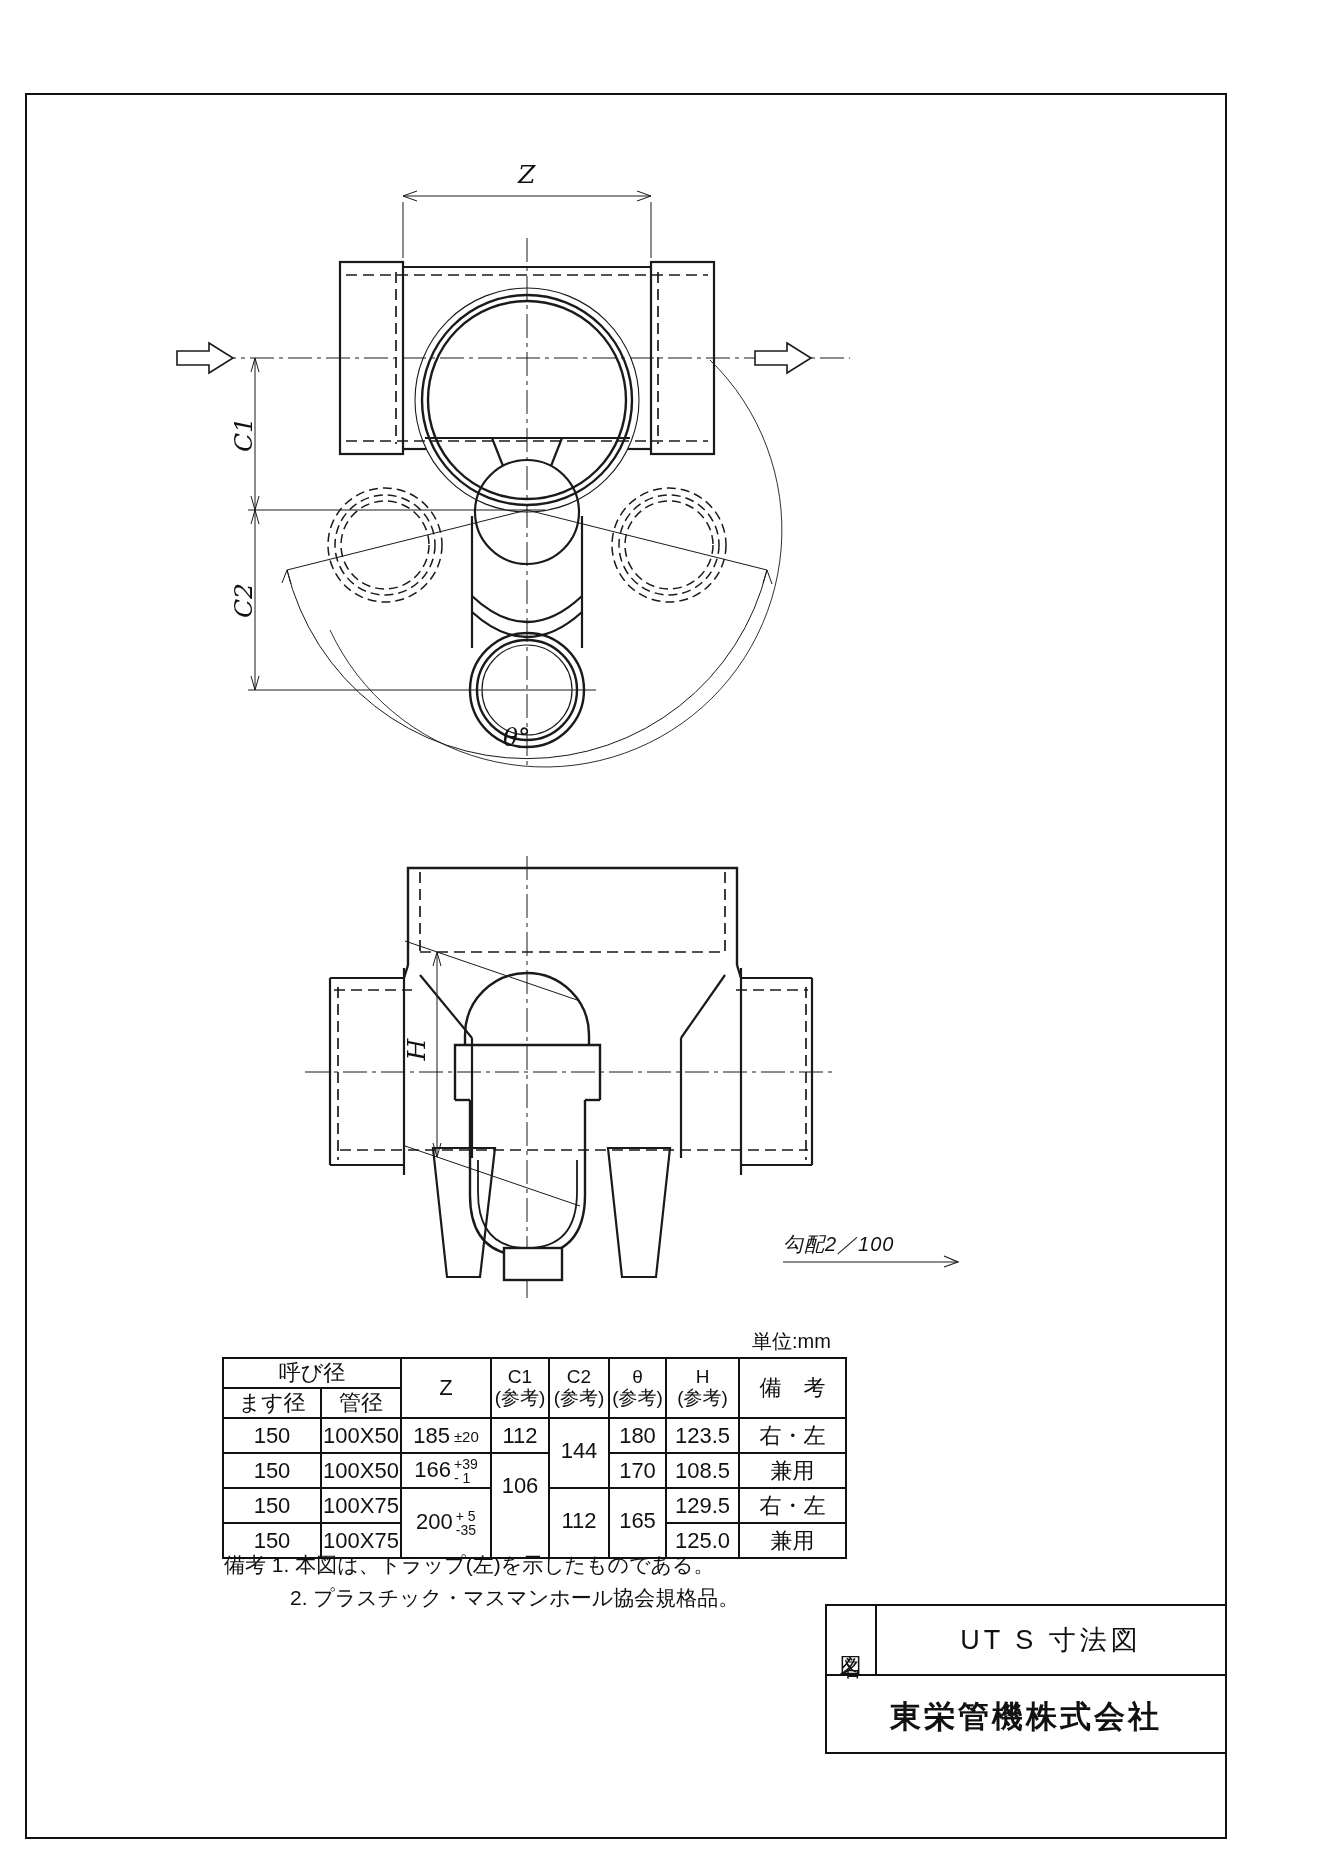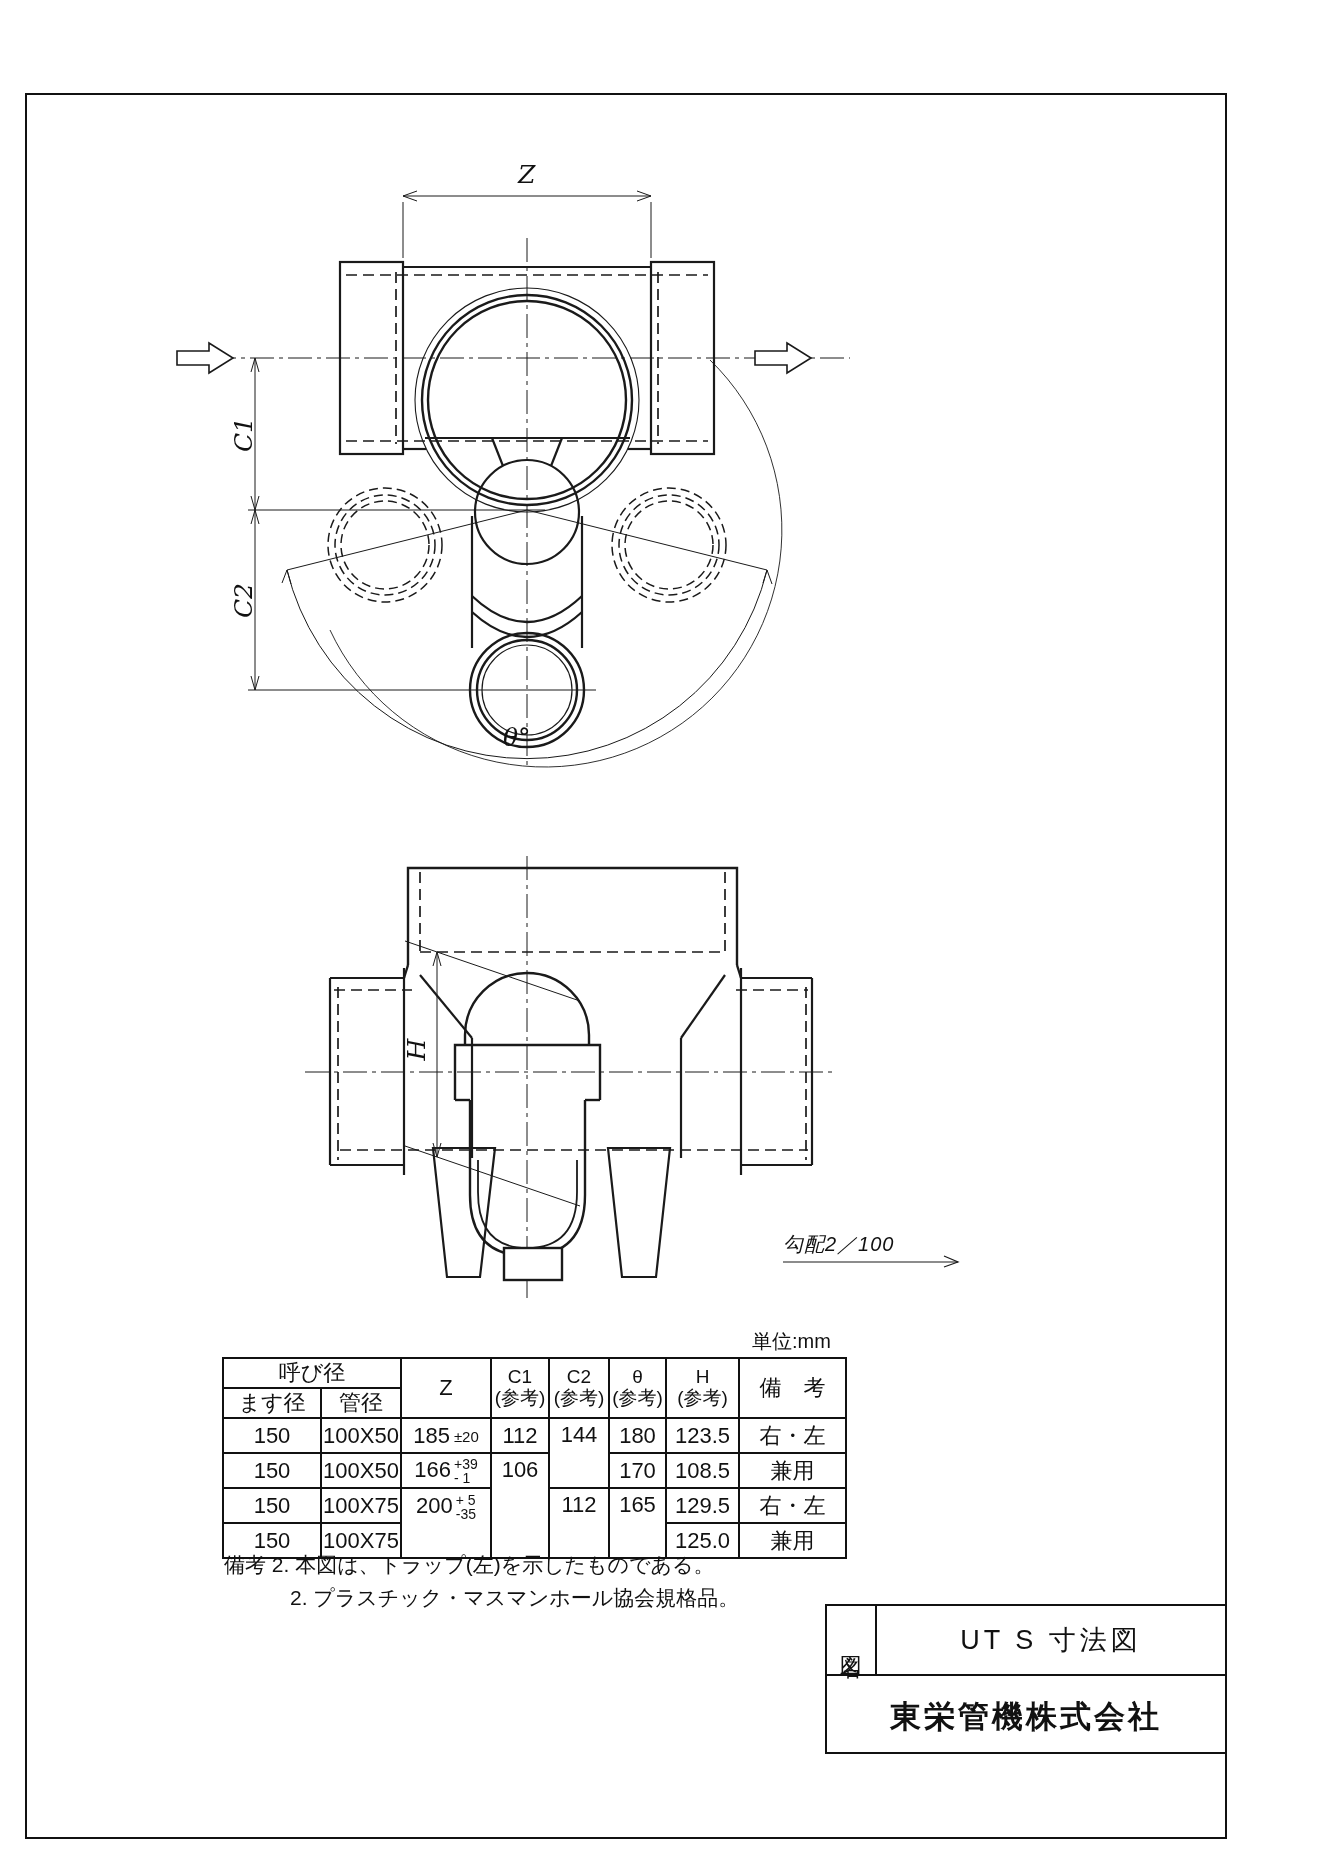--- a/index.html
+++ b/index.html
@@ -13,21 +13,21 @@
   .unit-note{font-size:20px;white-space:nowrap;}
   
   #dim-table{left:222px;top:1357px;border-collapse:collapse;table-layout:fixed;}
   #dim-table td,#dim-table th{border:2px solid #111;padding:0;text-align:center;font-weight:normal;
     font-size:22px;line-height:1.05;overflow:hidden;background:#fff;color:#111;}
   #dim-table .hrow1 th{height:28px;}
   #dim-table .hrow2 th{height:28px;}
   #dim-table tr.body td{height:33px;}
   .two-line{font-size:19px;display:block;line-height:1.1;}
   .vtop{vertical-align:top;}
-  .vtop .pad{padding-top:4px;display:block;}
+  .vtop .pad{padding-top:20px;display:block;}
   .tol{display:inline-block;vertical-align:middle;font-size:14px;line-height:1.0;text-align:left;margin-left:3px;}
   .tol span{display:block;}
   .tol-single{font-size:15px;vertical-align:middle;margin-left:4px;}
   .notes{font-size:21px;white-space:nowrap;}
   
   #title-block{left:825px;top:1604px;width:402px;height:150px;border:2.5px solid #111;box-sizing:border-box;}
   #tb-row1{position:absolute;left:0;top:0;width:100%;height:70px;border-bottom:2px solid #111;box-sizing:border-box;}
   #tb-zumei{position:absolute;left:0;top:0;width:50px;height:100%;border-right:2px solid #111;box-sizing:border-box;
      display:flex;align-items:center;justify-content:center;font-size:22px;line-height:1.15;
      writing-mode:vertical-rl;text-orientation:upright;letter-spacing:2px;}
@@ -294,21 +294,21 @@
     <td>150</td>
     <td>100X75</td>
     <td>125.0</td>
     <td>兼用</td>
   </tr>
 </tbody>
   </table>
 
 <div class="abs notes" style="left:224px;top:1551px;">
   <span>備考</span>
-  <span>2. 本図は、トラップ(左)を示したものである。</span>
+  <span>1. 本図は、トラップ(左)を示したものである。</span>
 </div>
 <div class="abs notes" style="left:290px;top:1584px;">2. プラスチック・マスマンホール協会規格品。</div>
 
 <div class="abs" id="title-block">
   <div id="tb-row1">
     <div id="tb-zumei">図名</div>
     <div id="tb-title">UT S 寸法図</div>
   </div>
   <div id="tb-row2">東栄管機株式会社</div>
 </div>

